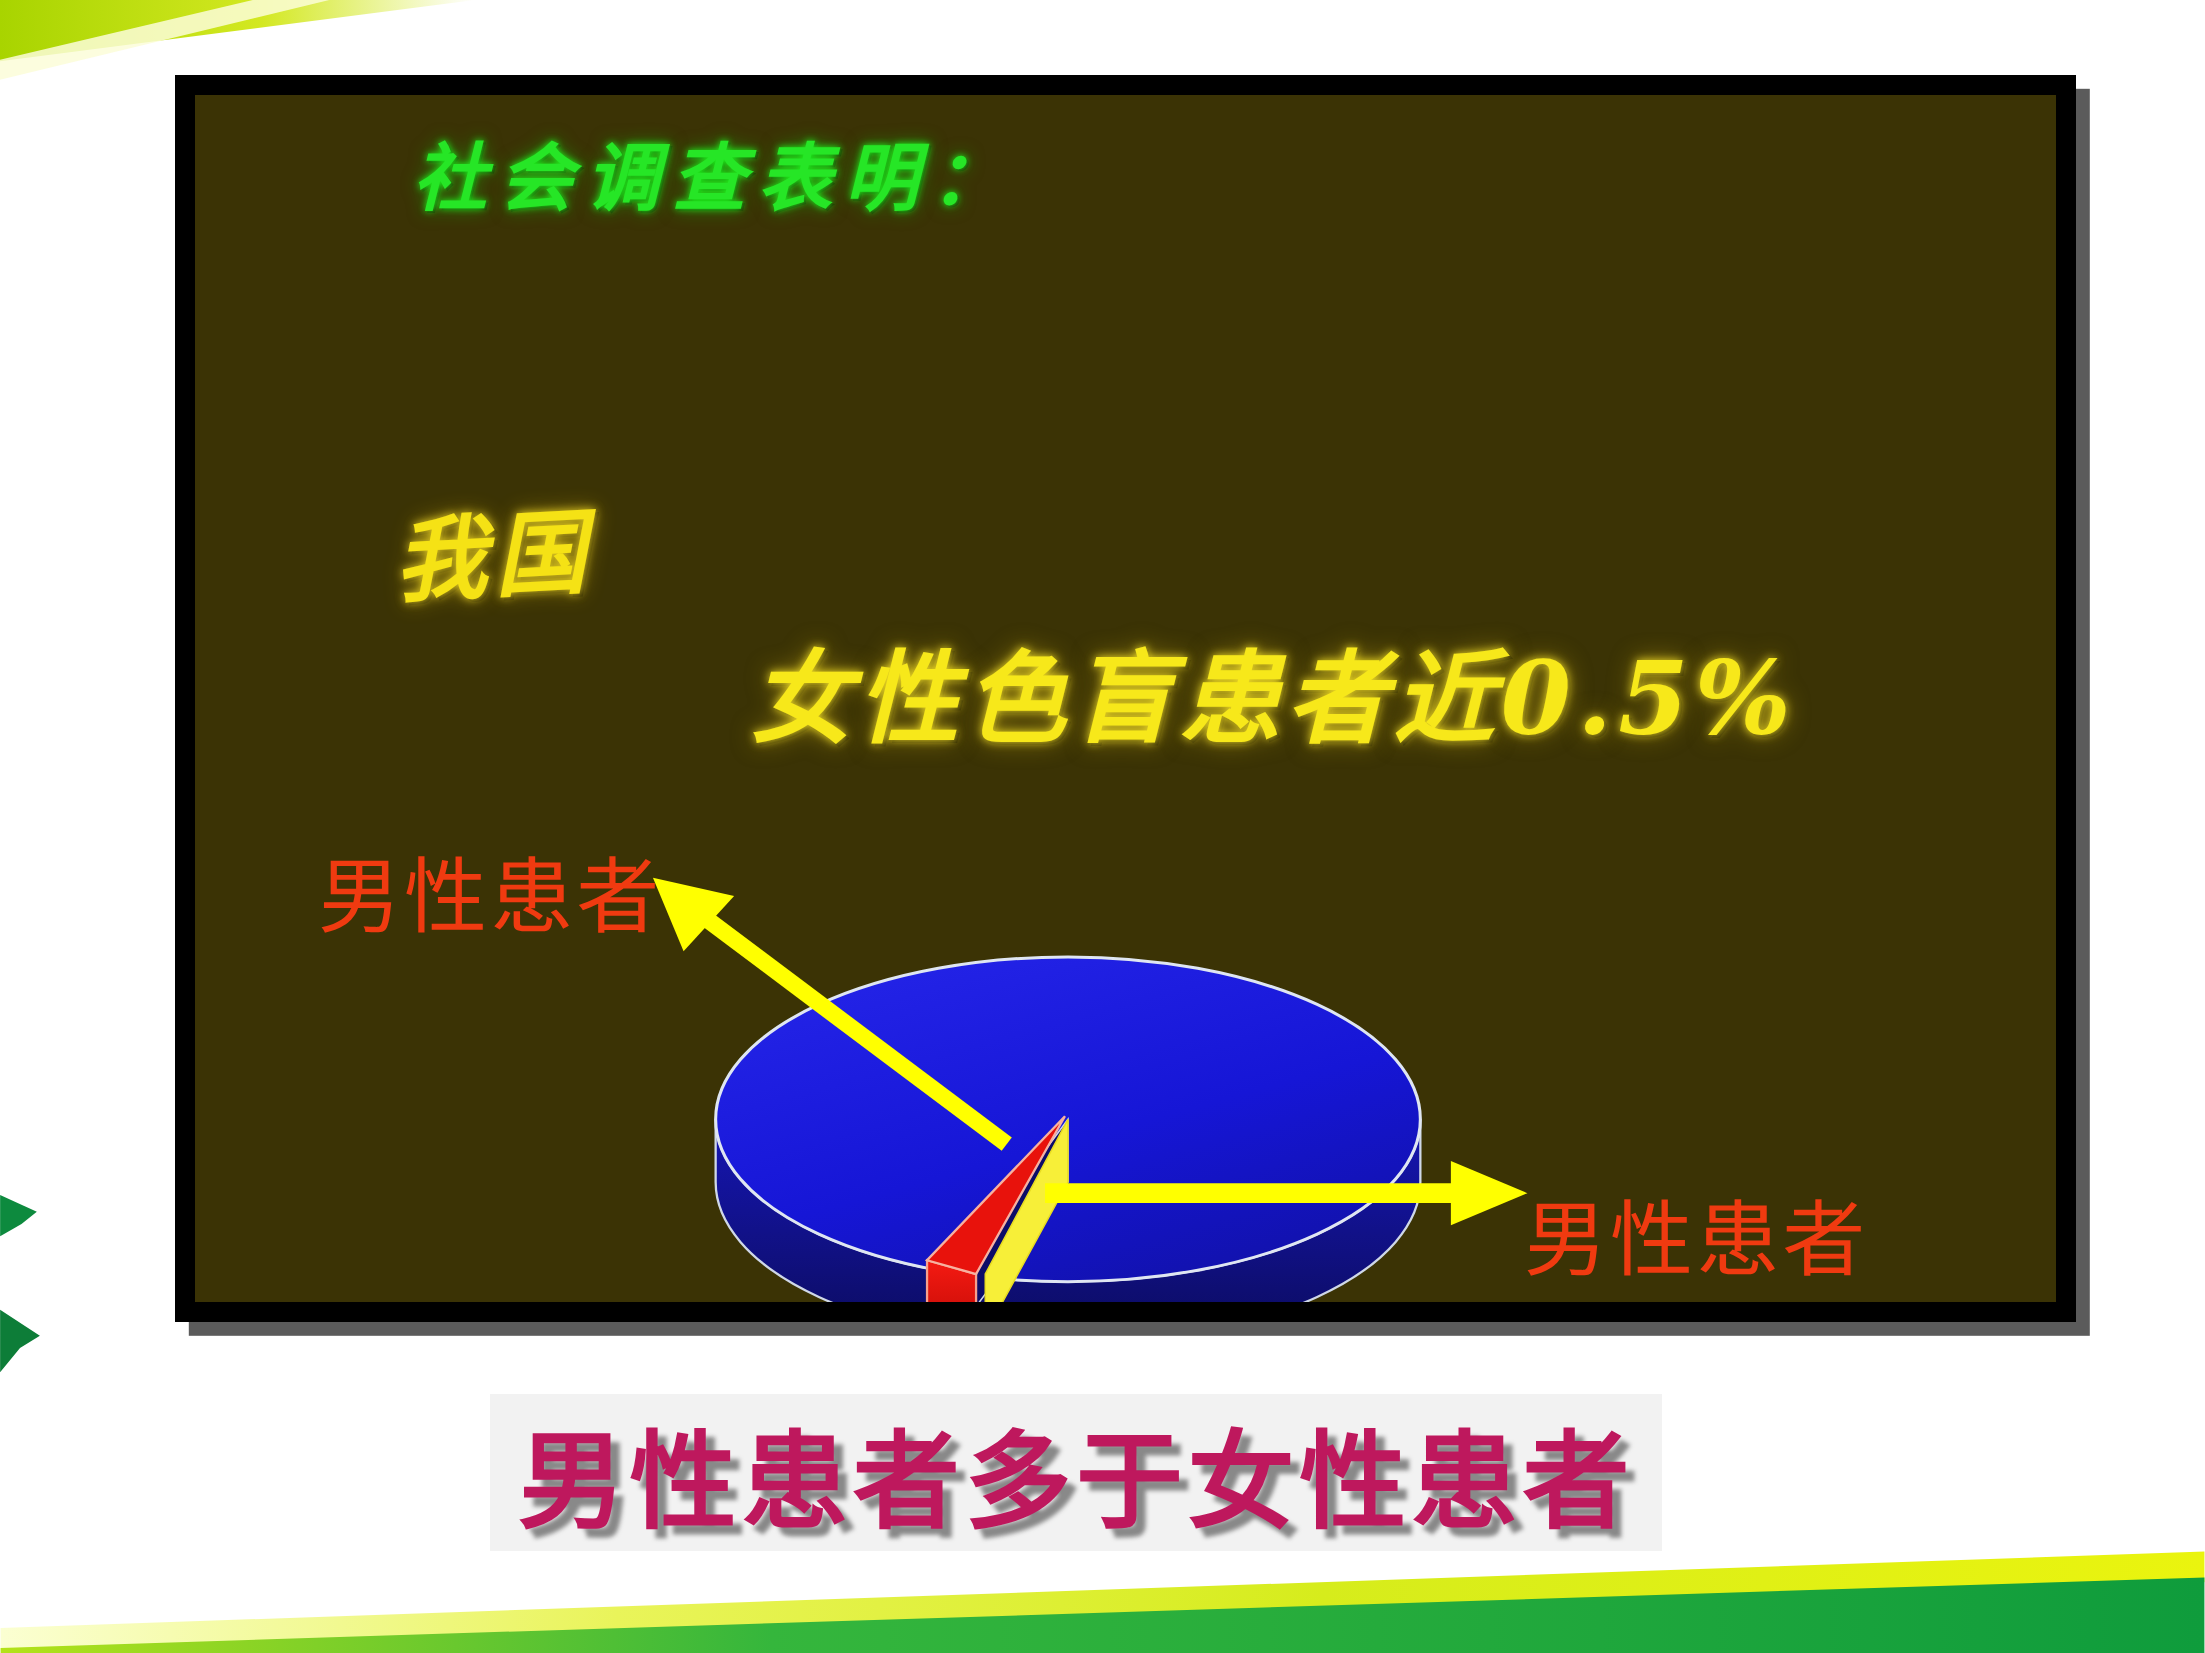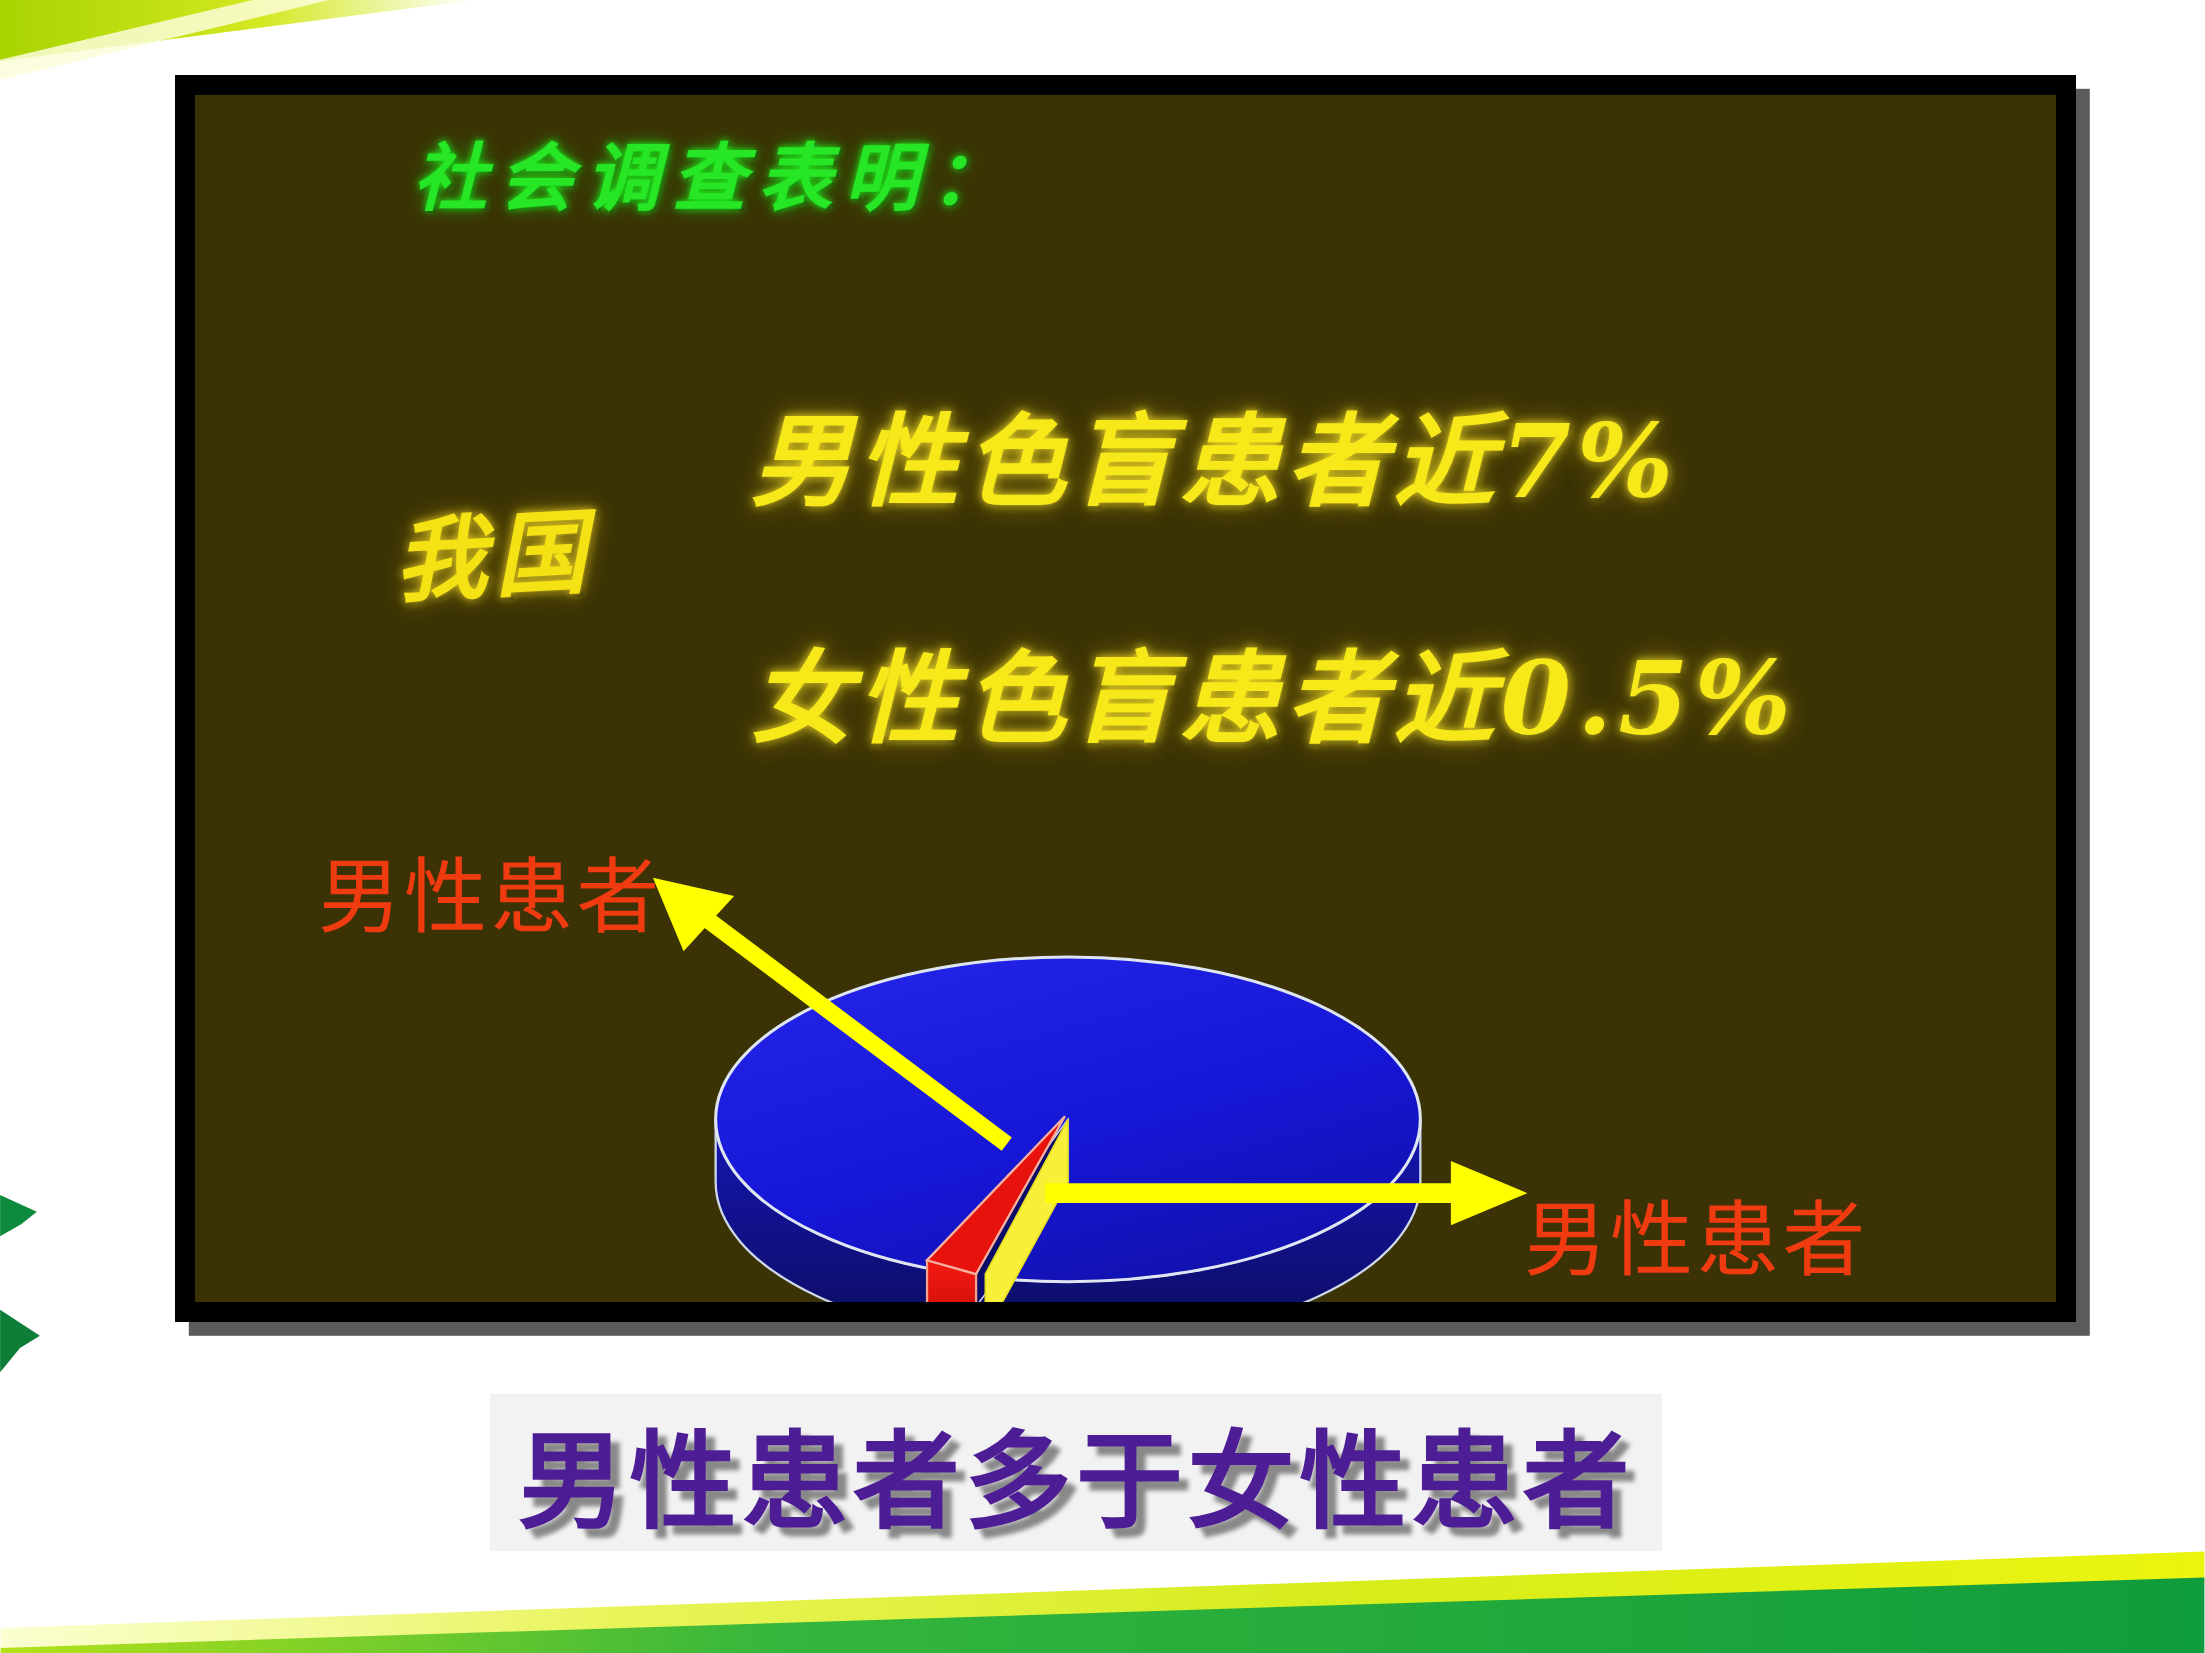--- a/index.html
+++ b/index.html
@@ -150,21 +150,21 @@
     height: 157px;
     background: #f2f2f2;
     display: flex;
     align-items: center;
     justify-content: center;
   }
   .caption-text {
     font-family: Liberation Mono, monospace;
     font-size: 107px;
     font-weight: 700;
-    color: #4c1d95;
+    color: #be185d;
     letter-spacing: 4.6px;
     white-space: nowrap;
     text-shadow: 9.2px 9.2px 4.6px rgba(80,80,80,0.65);
   }
 </style>
 </head>
 <body>
 
 <div class="deco-top-left">
   <svg width="674" height="92" viewBox="0 0 880 120" xmlns="http://www.w3.org/2000/svg">
@@ -187,21 +187,20 @@
   </svg>
 </div>
 
 <div class="picture-frame">
   <div class="picture-inner">
 
     <div class="headline-green">社会调查表明：</div>
 
     <div class="country-word">我国</div>
 
-    <div class="stat-line stat-line-1">男性色盲患者近7%</div>
 
     <div class="stat-line stat-line-2">女性色盲患者近0.5%</div>
 
     <div class="callout-label callout-male">男性患者</div>
 
     <div class="callout-label callout-female">男性患者</div>
 
     <div class="pie-wrap">
       <svg width="766" height="429" viewBox="0 0 1000 560" xmlns="http://www.w3.org/2000/svg">
         <defs>

